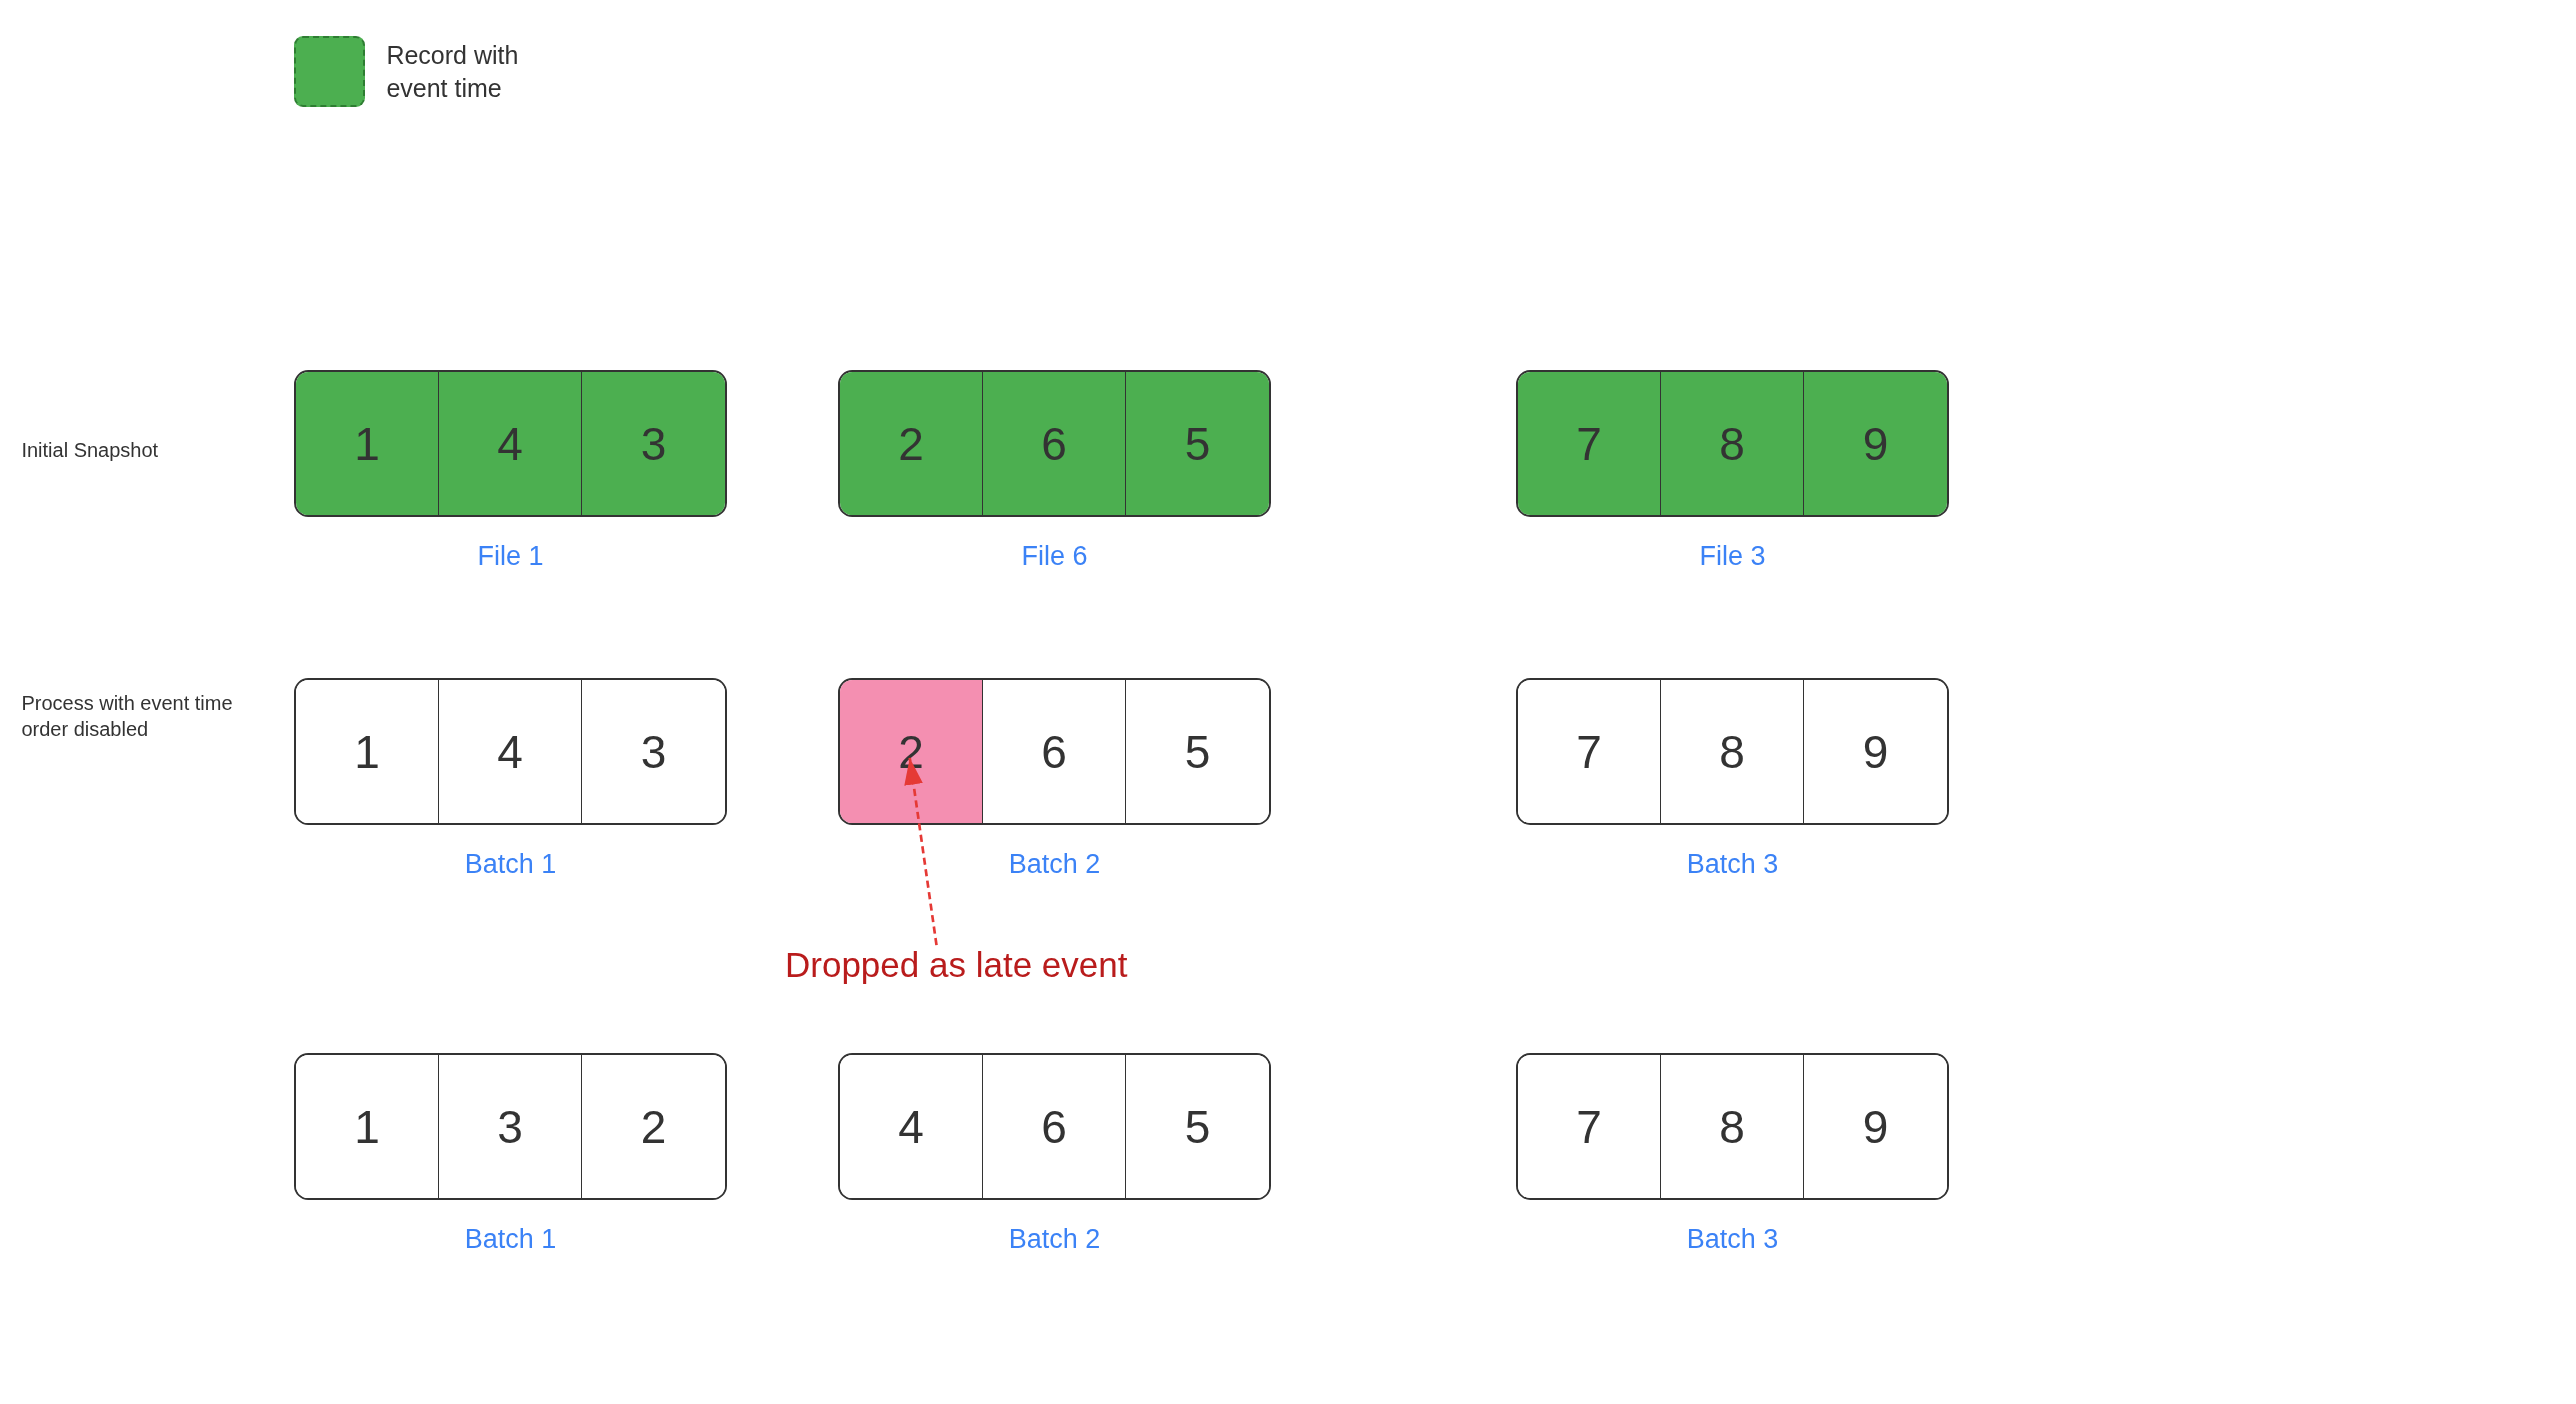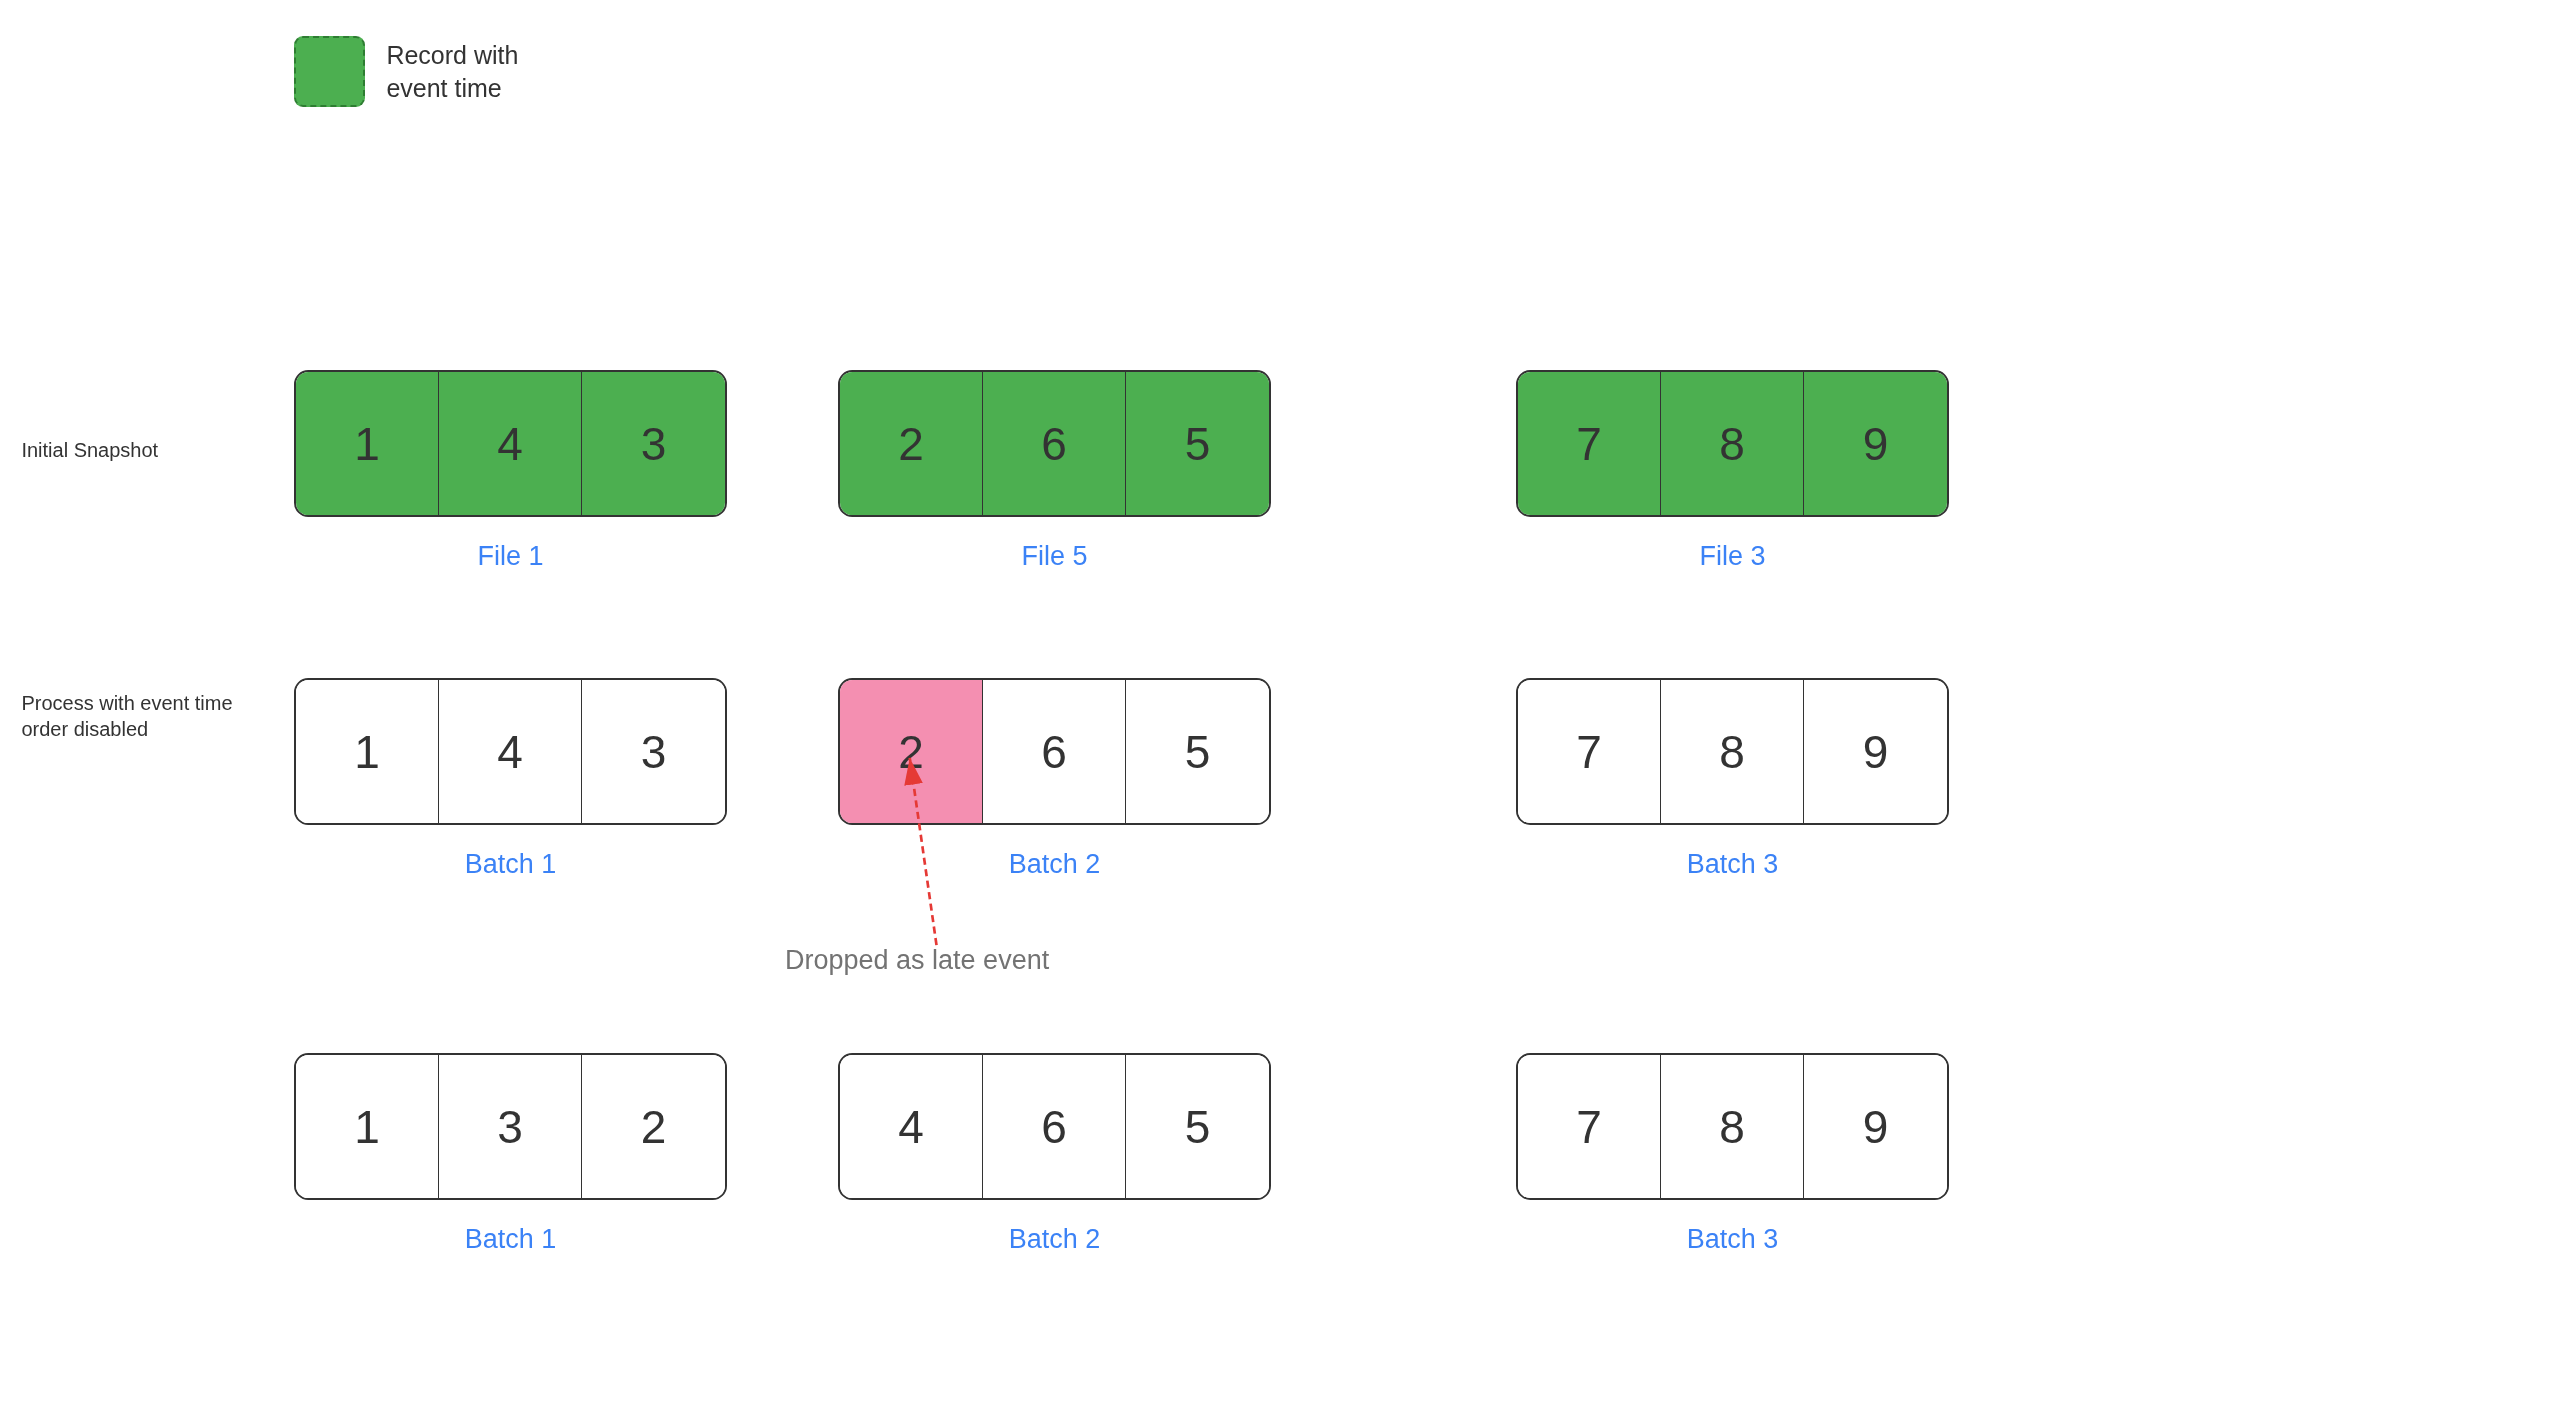--- a/index.html
+++ b/index.html
@@ -130,22 +130,22 @@
 
     .group-label {
       margin-top: 24px;
       font-size: 27px;
       color: #3b82f6;
     }
 
     
     .dropped-annotation {
       position: absolute;
-      color: #737373;
-      font-size: 27px;
+      color: #b91c1c;
+      font-size: 35px;
       font-weight: 500;
     }
   </style>
 </head>
 <body>
 
 <div class="diagram-container">
 
   <div class="legend">
     <div class="legend-box"></div>
@@ -166,21 +166,21 @@
     </div>
     <div class="group-label">File 1</div>
   </div>
 
   <div class="group" style="top: 370px; left: 838px;">
     <div class="records-container">
       <div class="record record-green">2</div>
       <div class="record record-green">6</div>
       <div class="record record-green">5</div>
     </div>
-    <div class="group-label">File 5</div>
+    <div class="group-label">File 6</div>
   </div>
 
   <div class="group" style="top: 370px; left: 1516px;">
     <div class="records-container">
       <div class="record record-green">7</div>
       <div class="record record-green">8</div>
       <div class="record record-green">9</div>
     </div>
     <div class="group-label">File 3</div>
   </div>

